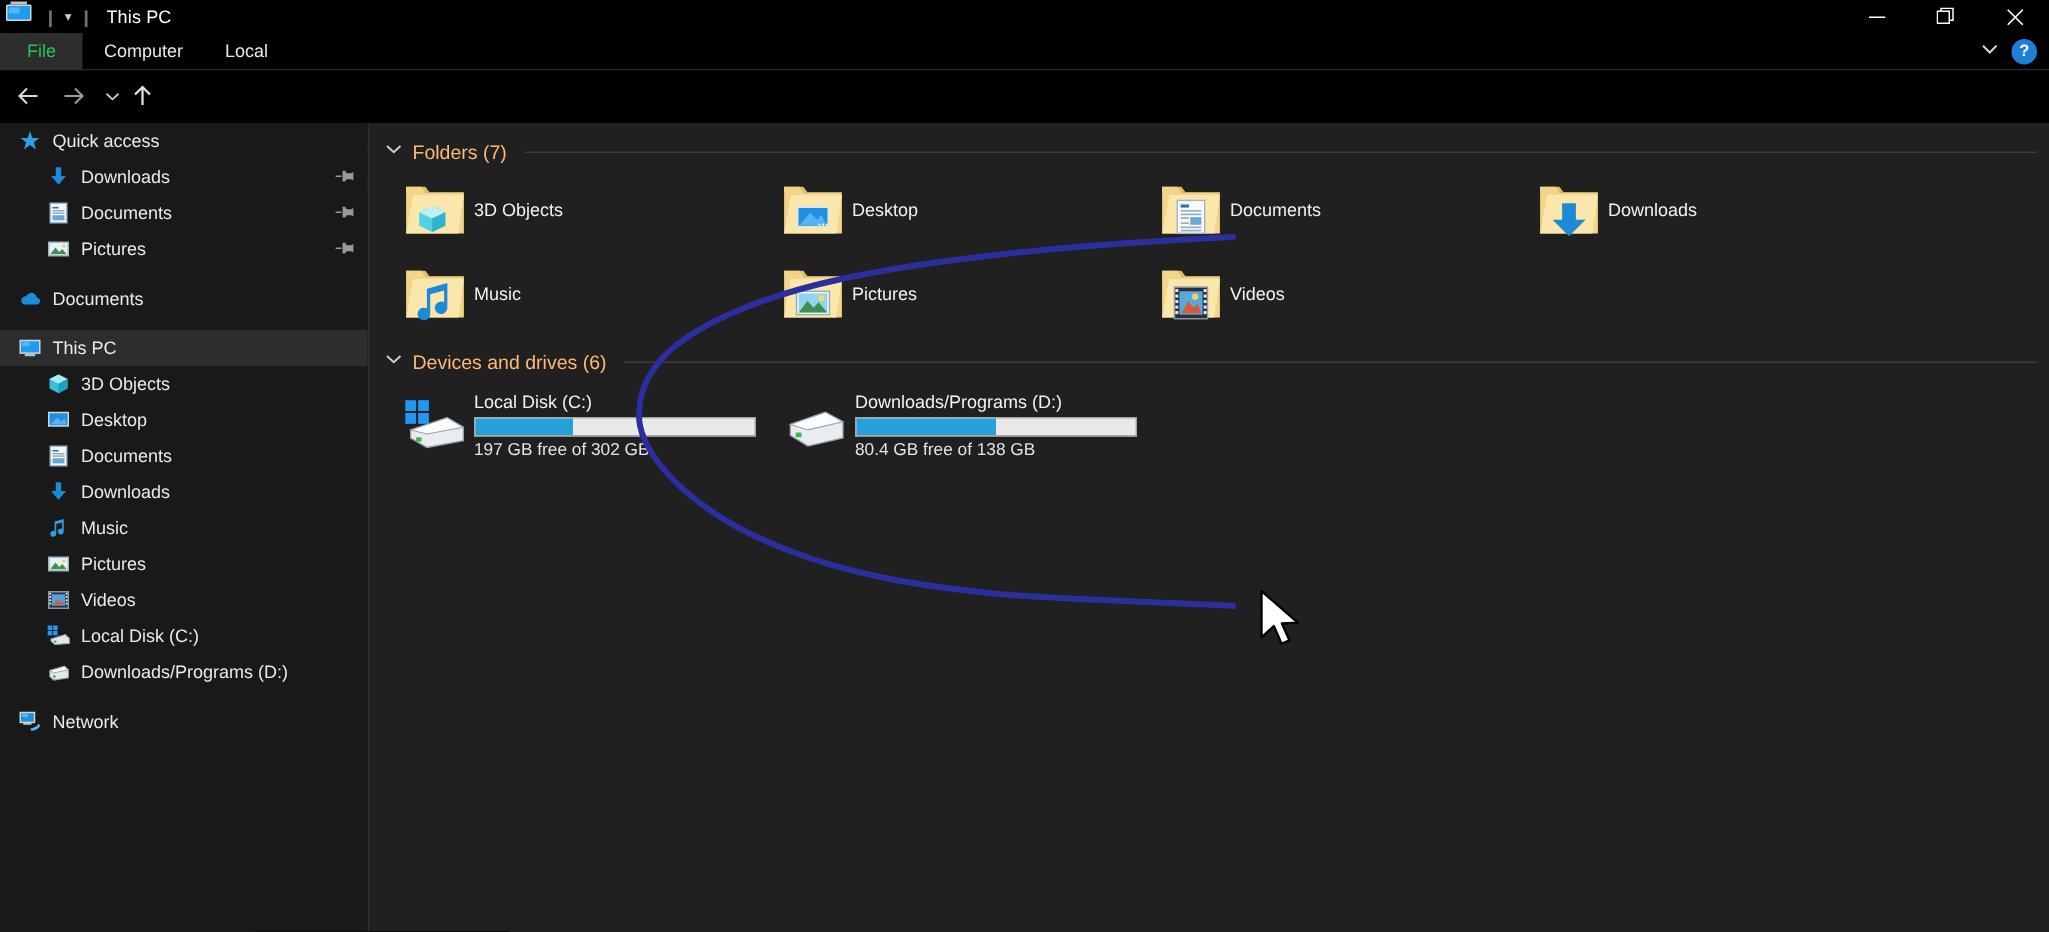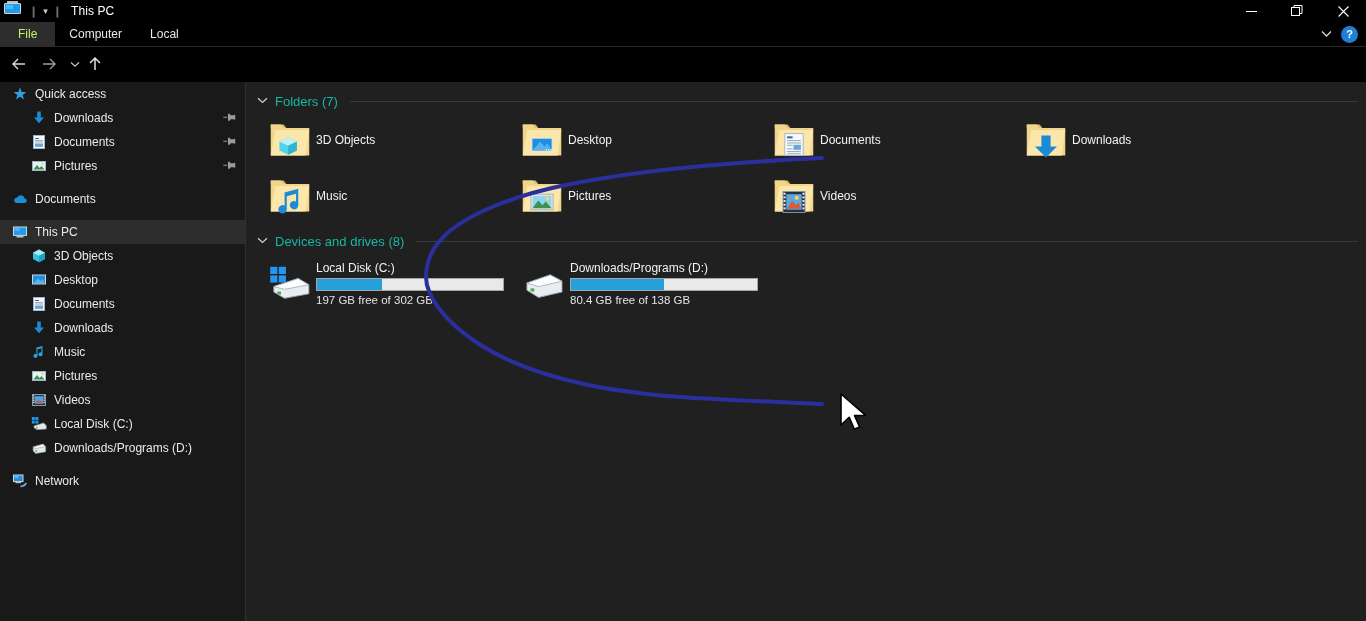--- a/index.html
+++ b/index.html
@@ -36,21 +36,21 @@
               background:#7fd0ff; opacity:.55; }
   .mon .stand { position: absolute; left: 3px; bottom: 0; width: 11px; height: 2px; background: #b9c2c7; }
 
   
   .tabrow {
     position: absolute; left: 0; top: 22px; width: 1366px; height: 24px;
     background: #000; display: flex; align-items: stretch;
   }
   .tab { height: 24px; display: flex; align-items: center; padding: 0 14px;
          font-size: 12px; color: #e8e8e8; }
-  .tab.file { background: #2d2d2d; color: #bef264; padding: 0 18px; }
+  .tab.file { background: #2d2d2d; color: #22c55e; padding: 0 18px; }
   .ribbon-right { position: absolute; right: 2px; top: 22px; height: 24px;
                   display: flex; align-items: center; gap: 6px; }
   .chev { color: #d8d8d8; font-size: 10px; width: 18px; text-align: center; }
   .help { width: 17px; height: 17px; border-radius: 50%; background: #1f7fd6;
           color: #fff; font-size: 11px; display: flex; align-items: center;
           justify-content: center; font-weight: bold; margin-right: 6px; }
   .ribbon-underline { position: absolute; left: 0; top: 46px; width: 1366px; height: 1px; background: #2a2a2a; }
 
   
   .addrrow { position: absolute; left: 0; top: 47px; width: 1366px; height: 33px; background: #000; }
@@ -106,21 +106,21 @@
   .sb-gap { height: 9px; }
   .sidebar-edge { position: absolute; left: 245px; top: 82px; width: 1px; height: 539px; background: #303030; }
 
   
   .main {
     position: absolute; left: 246px; top: 82px; width: 1120px; height: 539px;
     background: #202020; overflow: hidden;
   }
   .section-head { display: flex; align-items: center; height: 22px; padding-left: 11px; }
   .sh-chev { color: #cfcfcf; font-size: 10px; margin-right: 7px; line-height: 1; }
-  .sh-label { font-size: 13px; color: #14b8a6; white-space: nowrap; }
+  .sh-label { font-size: 13px; color: #fdba74; white-space: nowrap; }
   .sh-rule { flex: 1; height: 1px; background: #3a3a3a; margin-left: 12px; margin-right: 8px; }
 
   .tiles { display: flex; flex-wrap: wrap; padding-left: 18px; }
   .tile { width: 252px; height: 56px; display: flex; align-items: center; }
   .tile-ic { width: 52px; flex: 0 0 52px; display: flex; align-items: center; justify-content: center; }
   .tile-label { font-size: 12px; color: #f2f2f2; }
 
   .drives { display: flex; padding-left: 18px; padding-top: 2px; }
   .drive { width: 254px; height: 58px; display: flex; align-items: center; }
   .drive-ic { width: 52px; flex: 0 0 52px; display: flex; align-items: center; justify-content: center; }
@@ -565,21 +565,21 @@
         </div>
       </div>
 
     <div style="height:6px"></div>
     <div class="section-head">
       <span class="sh-chev">
         <svg width="11" height="7" viewBox="0 0 11 7">
             <path d="M1 1.3 L5.5 5.4 L10 1.3" fill="none" stroke="#cfcfcf" stroke-width="1.3"></path>
           </svg>
       </span>
-      <span class="sh-label">Devices and drives (8)</span>
+      <span class="sh-label">Devices and drives (6)</span>
       <span class="sh-rule"></span>
     </div>
     <div class="drives" id="drive-tiles">
         <div class="drive">
           <span class="drive-ic">
             <svg width="44" height="36" viewBox="0 0 48 40">
       <g fill="#2196f3">
                 <rect x="2" y="2" width="8" height="8"></rect>
                 <rect x="11.5" y="2" width="8" height="8"></rect>
                 <rect x="2" y="11.5" width="8" height="8"></rect>

